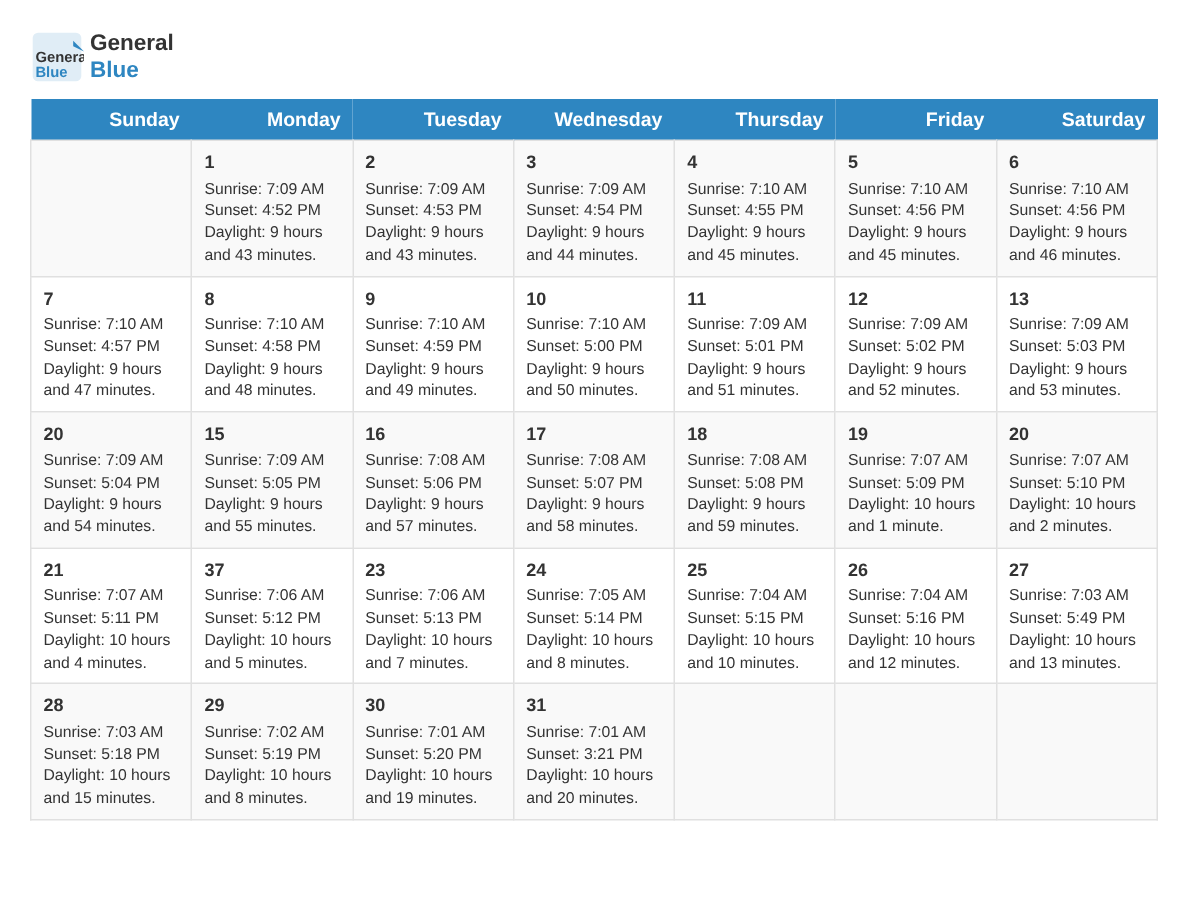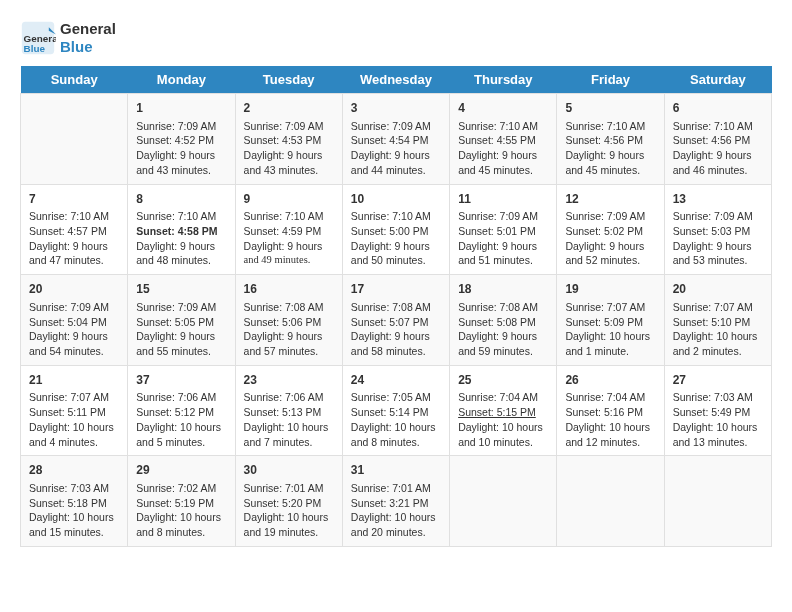--- a/index.html
+++ b/index.html
@@ -42,21 +42,21 @@
       width: 100%;
       border-collapse: collapse;
       font-size: 11px;
     }
     thead tr {
       background-color: #2e86c1;
       color: #fff;
     }
     thead th {
       padding: 6px 8px;
-      text-align: center;
+      text-align: right;
       font-size: 13px;
       font-weight: bold;
     }
     tbody tr {
       vertical-align: top;
     }
     tbody tr:nth-child(odd) {
       background-color: #f9f9f9;
     }
     tbody tr:nth-child(even) {
@@ -165,30 +165,30 @@
         <td>
           <span class="day-number">7</span>
           <span style="display: block;">Sunrise: 7:10 AM</span>
           <span style="display: block;">Sunset: 4:57 PM</span>
           <span style="display: block;">Daylight: 9 hours</span>
           <span style="display: block;">and 47 minutes.</span>
         </td>
         <td>
           <span class="day-number">8</span>
           <span style="display: block;">Sunrise: 7:10 AM</span>
-          <span style="display: block; font-weight: bold;">Sunset: 4:58 PM</span>
+          <span style="display: block;">Sunset: 4:58 PM</span>
           <span style="display: block;">Daylight: 9 hours</span>
           <span style="display: block;">and 48 minutes.</span>
         </td>
         <td>
           <span class="day-number">9</span>
           <span style="display: block;">Sunrise: 7:10 AM</span>
           <span style="display: block;">Sunset: 4:59 PM</span>
           <span style="display: block;">Daylight: 9 hours</span>
-          <span style="display: block; font-family: Liberation Serif, serif;">and 49 minutes.</span>
+          <span style="display: block;">and 49 minutes.</span>
         </td>
         <td>
           <span class="day-number">10</span>
           <span style="display: block;">Sunrise: 7:10 AM</span>
           <span style="display: block;">Sunset: 5:00 PM</span>
           <span style="display: block;">Daylight: 9 hours</span>
           <span style="display: block;">and 50 minutes.</span>
         </td>
         <td>
           <span class="day-number">11</span>
@@ -288,21 +288,21 @@
         <td>
           <span class="day-number">24</span>
           <span style="display: block;">Sunrise: 7:05 AM</span>
           <span style="display: block;">Sunset: 5:14 PM</span>
           <span style="display: block;">Daylight: 10 hours</span>
           <span style="display: block;">and 8 minutes.</span>
         </td>
         <td>
           <span class="day-number">25</span>
           <span style="display: block;">Sunrise: 7:04 AM</span>
-          <span style="display: block; text-decoration: underline;">Sunset: 5:15 PM</span>
+          <span style="display: block;">Sunset: 5:15 PM</span>
           <span style="display: block;">Daylight: 10 hours</span>
           <span style="display: block;">and 10 minutes.</span>
         </td>
         <td>
           <span class="day-number">26</span>
           <span style="display: block;">Sunrise: 7:04 AM</span>
           <span style="display: block;">Sunset: 5:16 PM</span>
           <span style="display: block;">Daylight: 10 hours</span>
           <span style="display: block;">and 12 minutes.</span>
         </td>

